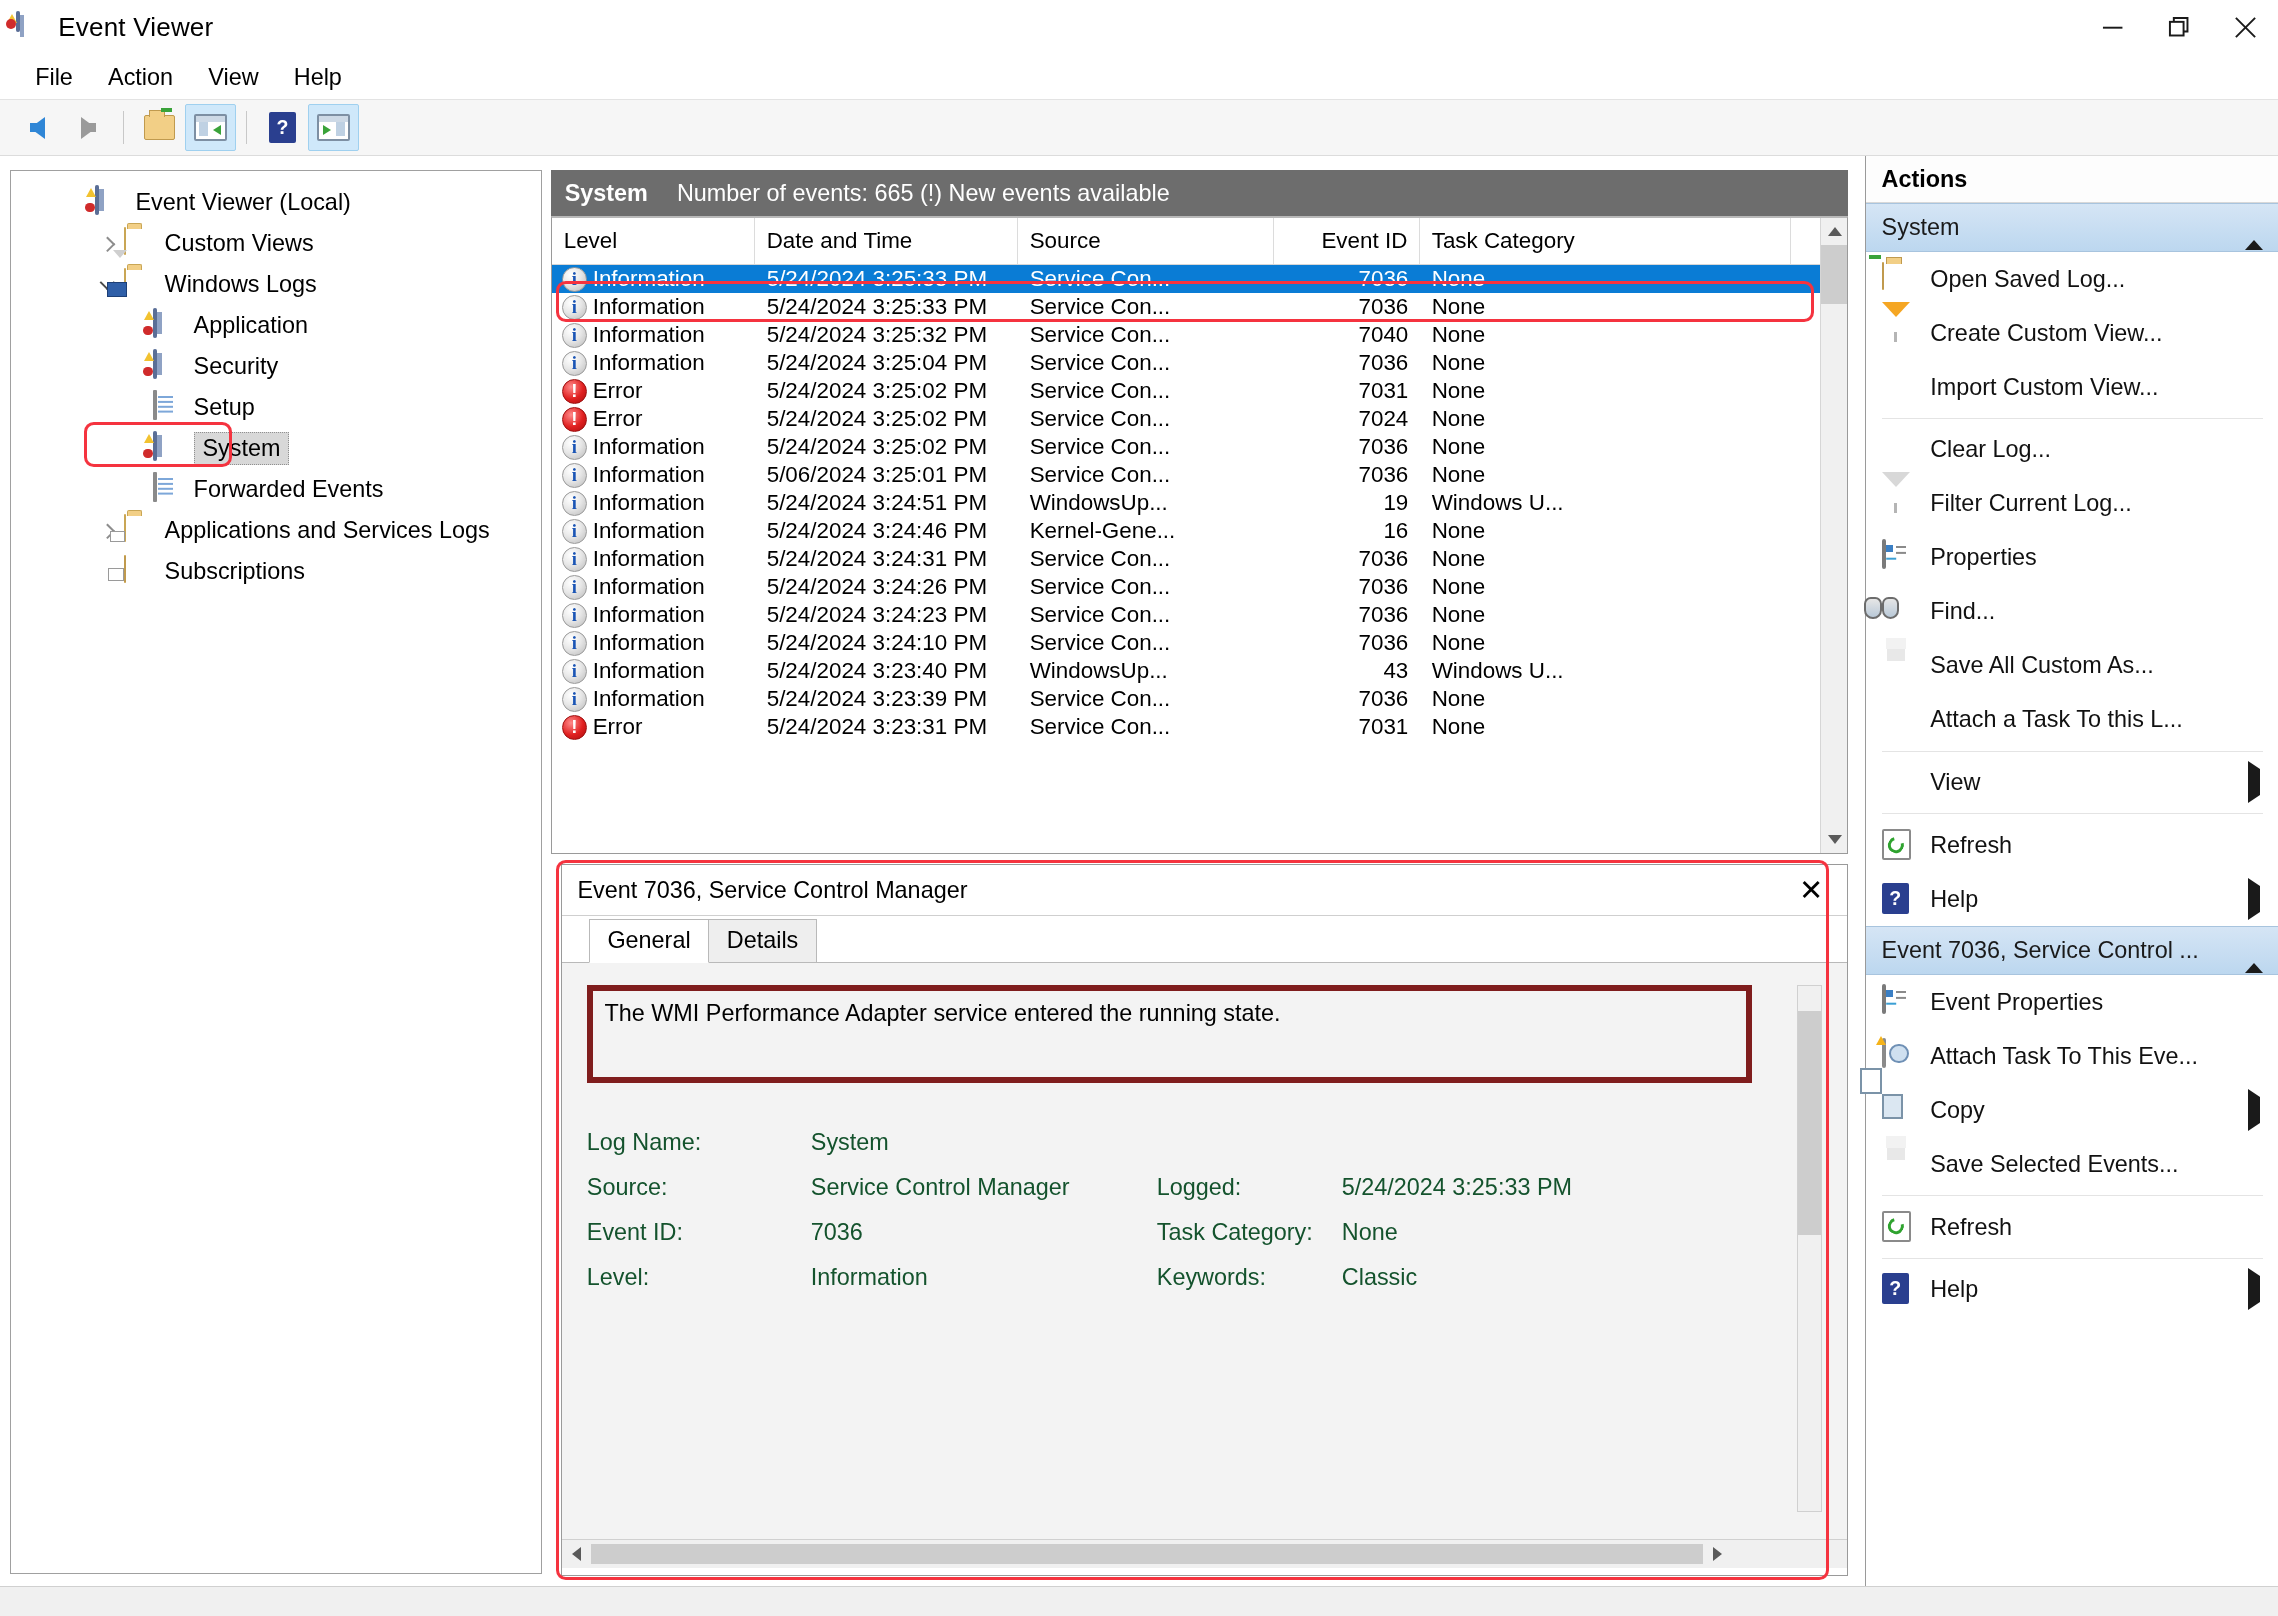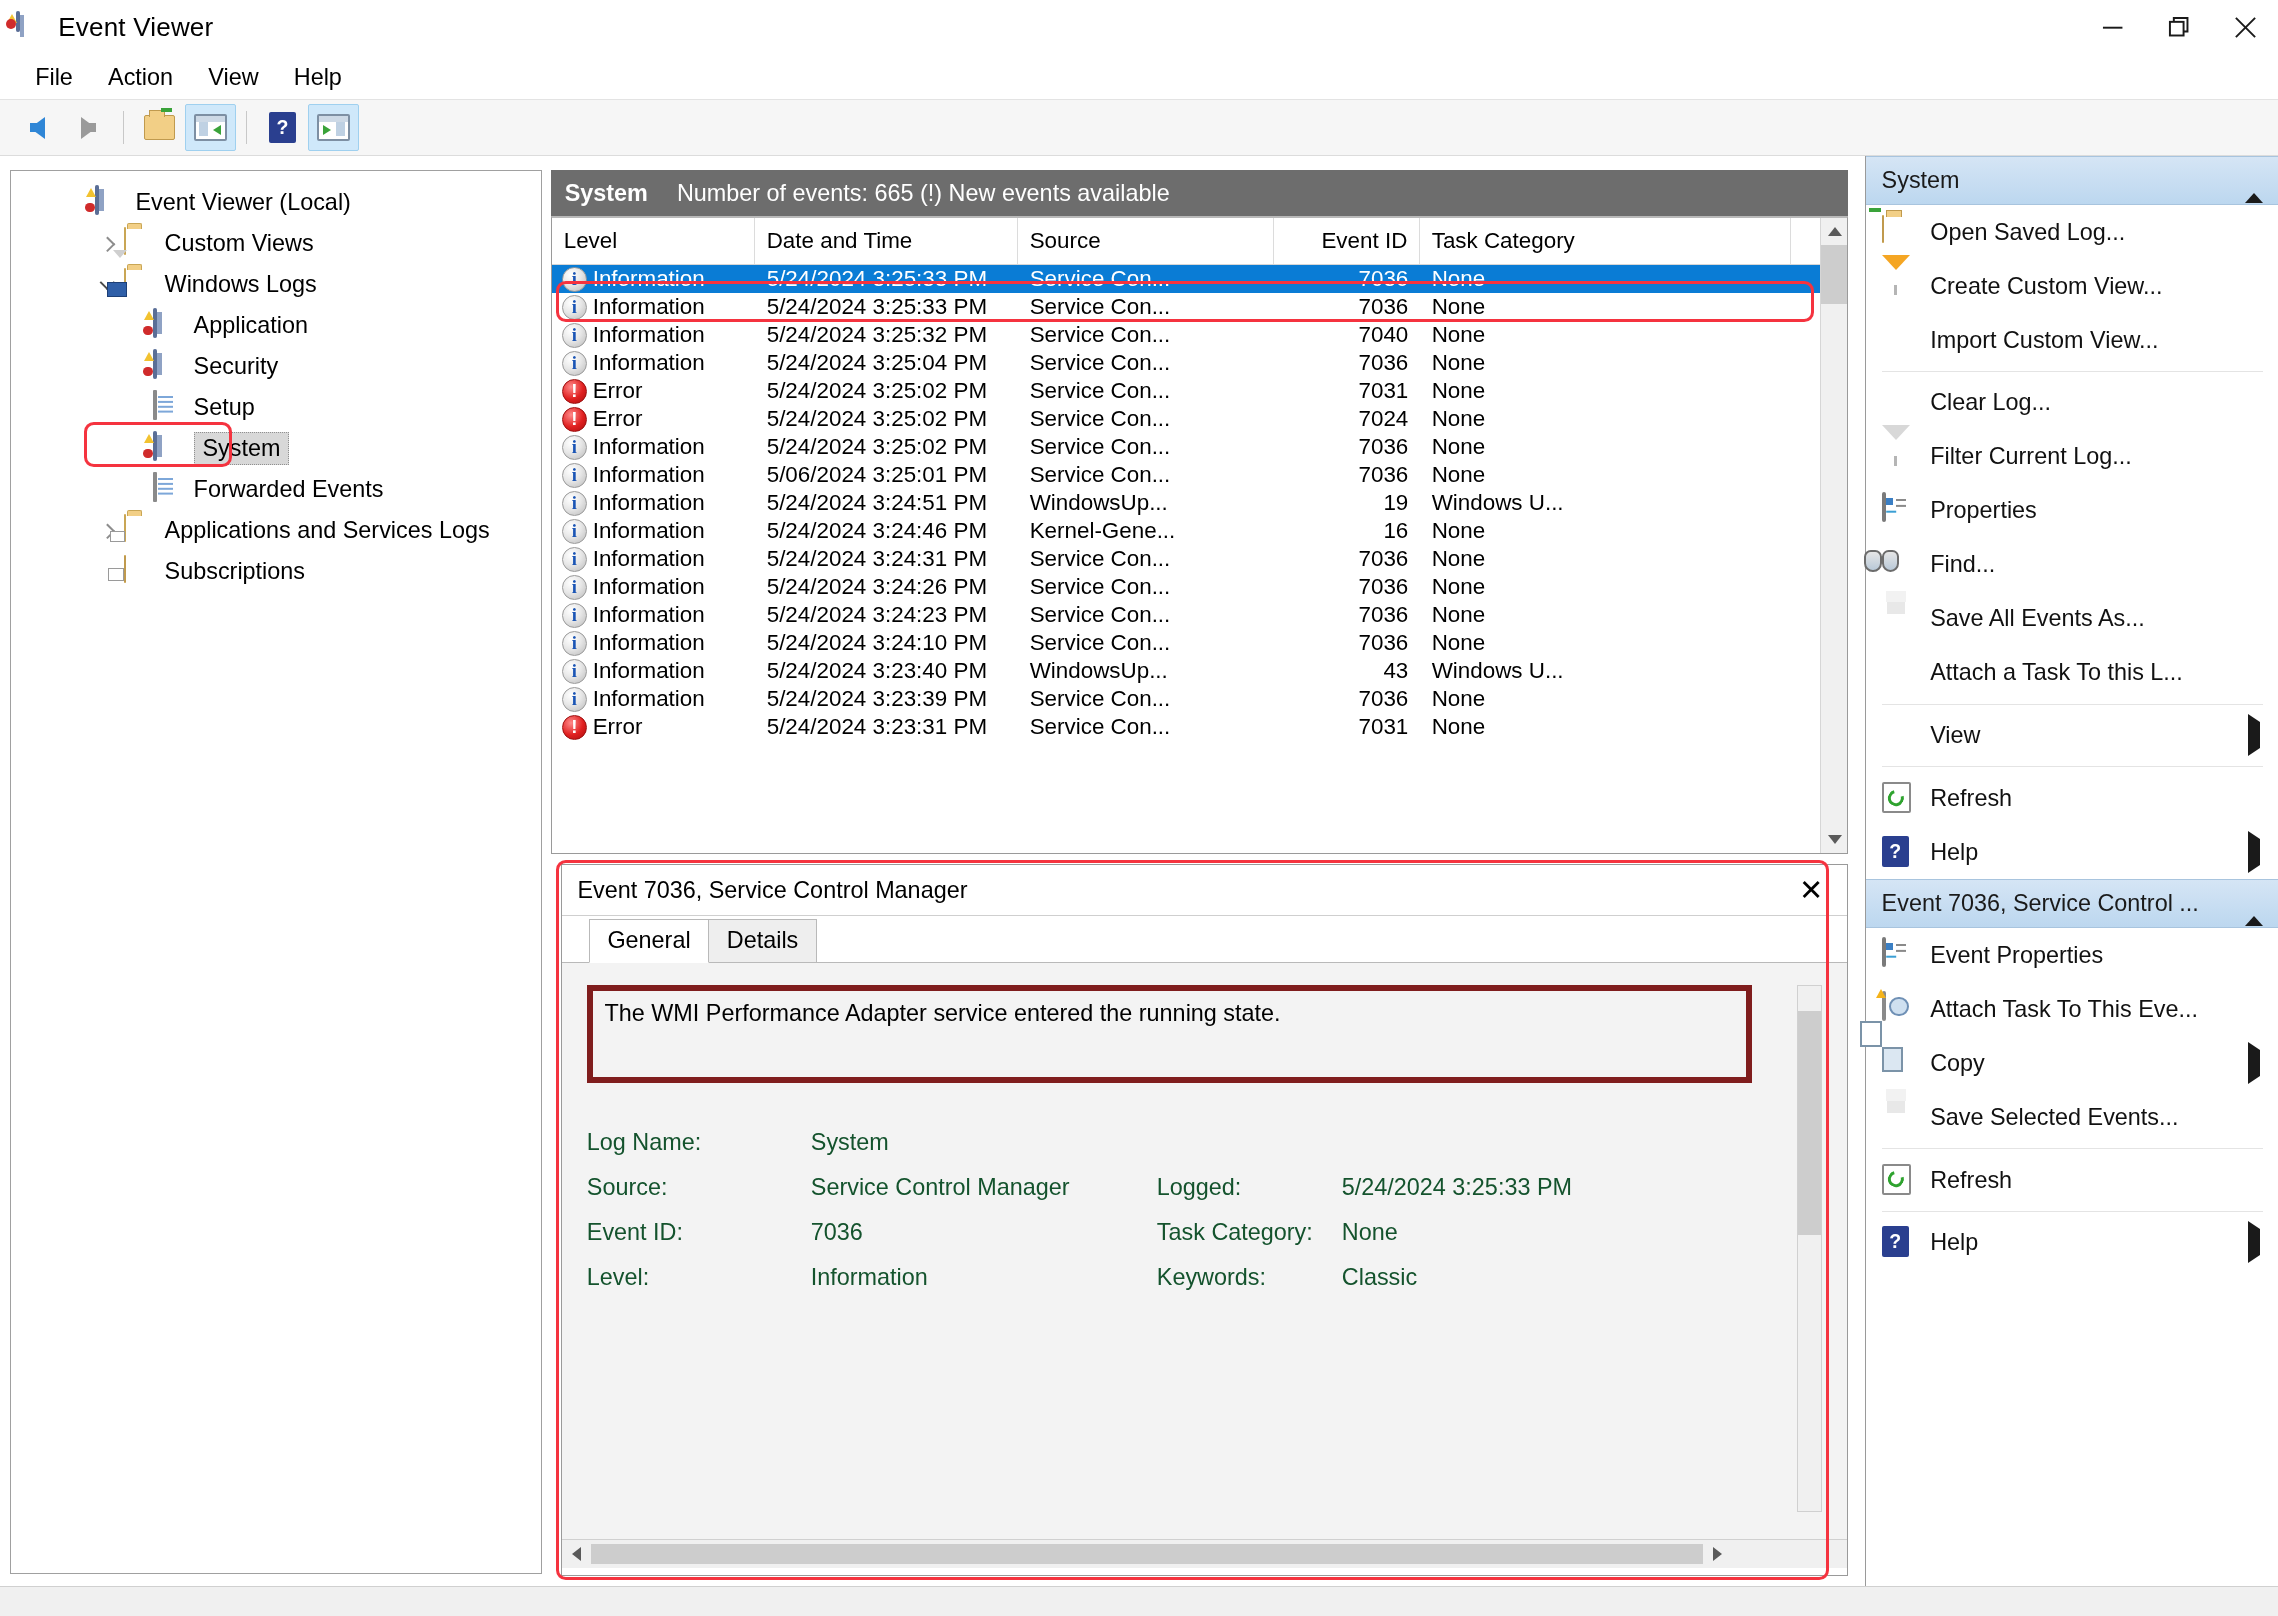--- a/index.html
+++ b/index.html
@@ -672,20 +672,21 @@
           </div>
         </div>
       </div>
     </div>
 
     <div class="hl-box" style="left:556px; top:125px; width:1258px; height:41px;"></div>
 
     <div class="hl-box" style="left:556px; top:704px; width:1273px; height:720px;"></div>
 
     <div class="actionspane">
+      <div class="ap-title">Actions</div>
       <div id="actions-root">
           <div class="ap-group">
             <span>System</span>
             <span><span class="tri-up"></span></span>
           </div>
           <div class="ap-item">
             <span class="ap-icon"><span class="ic-openlog"></span></span>
             <span class="ap-label">Open Saved Log...</span>
           </div>
           <div class="ap-item">
@@ -708,21 +709,21 @@
           <div class="ap-item">
             <span class="ap-icon"><span class="ic-props"></span></span>
             <span class="ap-label">Properties</span>
           </div>
           <div class="ap-item">
             <span class="ap-icon"><span class="ic-find"></span></span>
             <span class="ap-label">Find...</span>
           </div>
           <div class="ap-item">
             <span class="ap-icon"><span class="ic-save"></span></span>
-            <span class="ap-label">Save All Events As...</span>
+            <span class="ap-label">Save All Custom As...</span>
           </div>
           <div class="ap-item">
             <span class="ap-icon"></span>
             <span class="ap-label">Attach a Task To this L...</span>
           </div>
           <div class="ap-divider"></div>
           <div class="ap-item">
             <span class="ap-icon"></span>
             <span class="ap-label">View</span>
             <span class="ap-sub"><span class="tri-right"></span></span>

